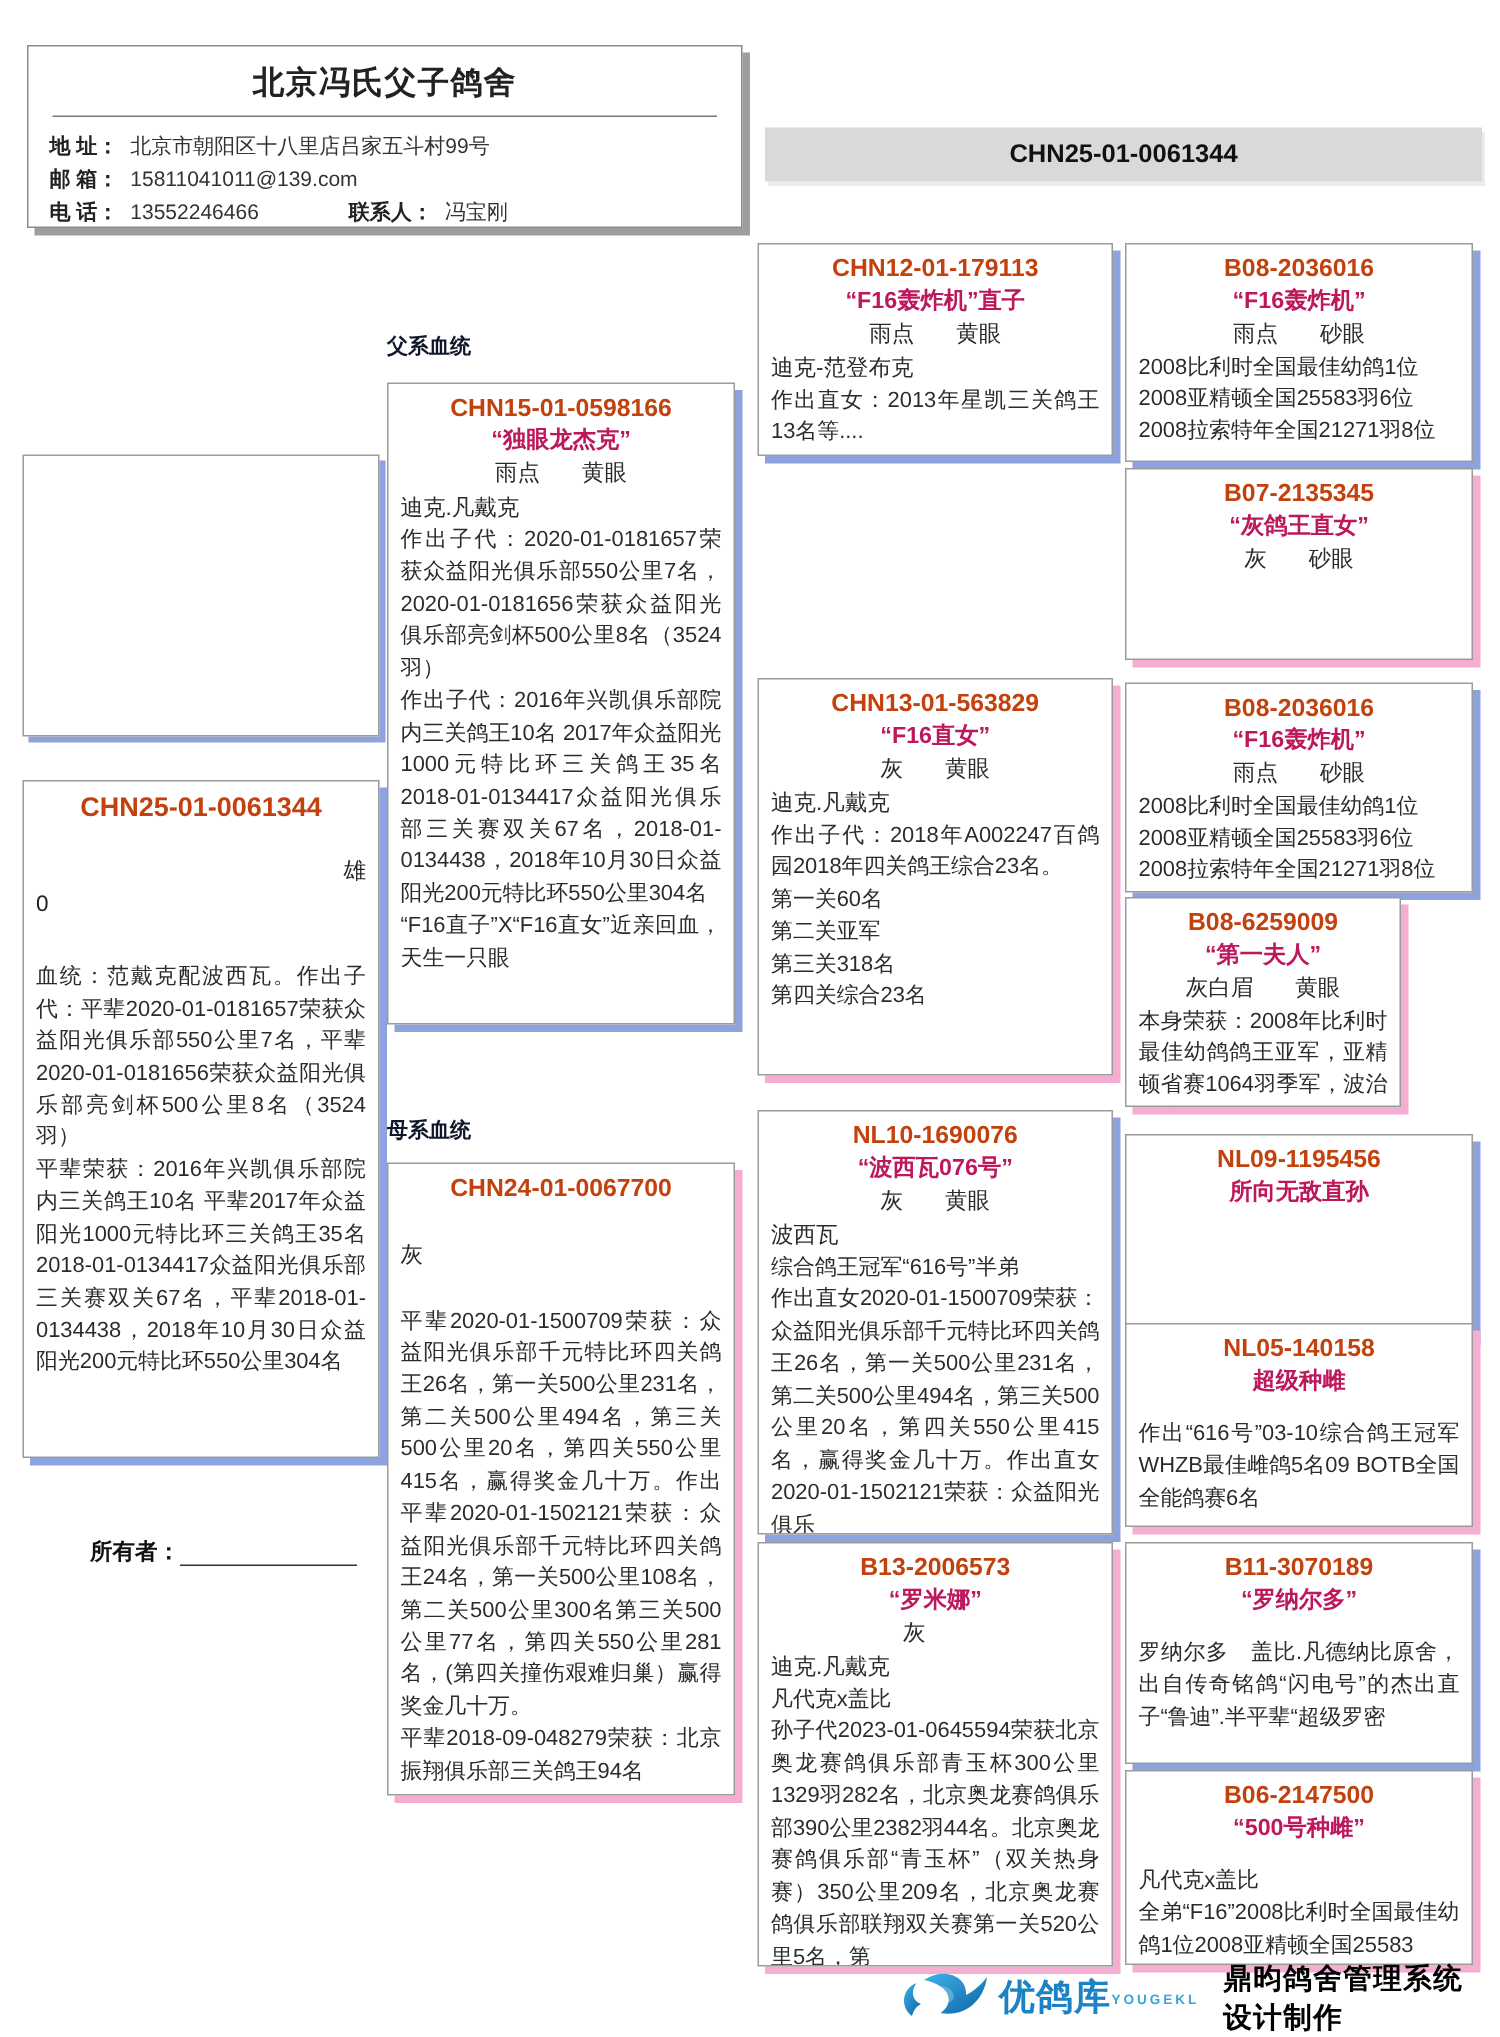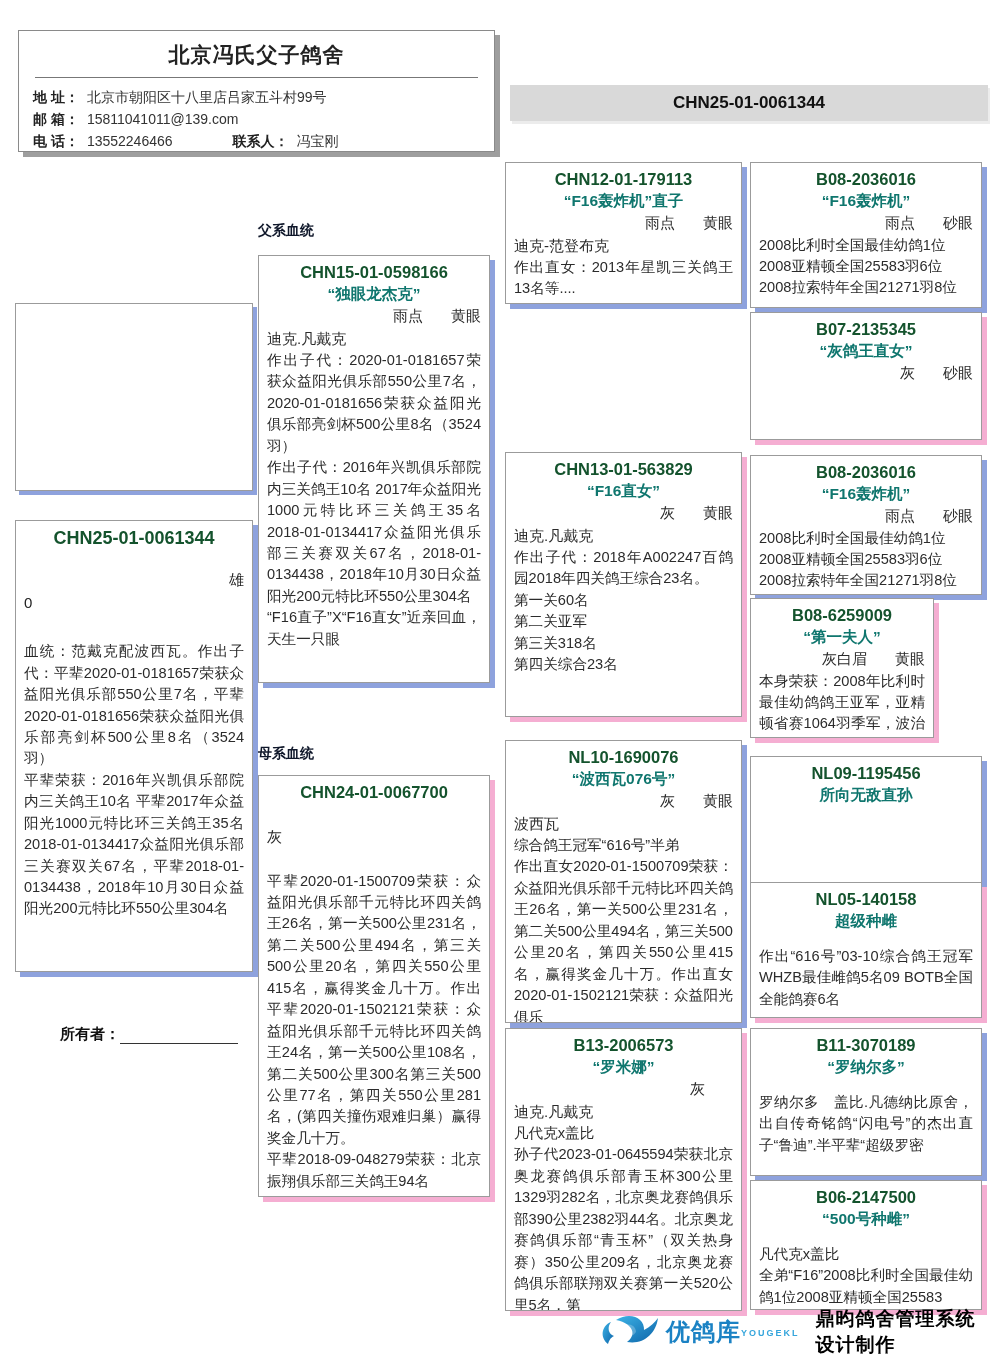--- a/index.html
+++ b/index.html
@@ -24,23 +24,23 @@
 
   
   .ring-banner{position:absolute;left:510px;top:85px;width:478px;height:36px;background:#d9d9d9;
     box-shadow:2px 3px 0 0 #ececec;display:flex;align-items:center;justify-content:center;
     font-size:17px;font-weight:bold;color:#111;}
 
   
   .pbox{position:absolute;background:#fff;border:1px solid #9b9b9b;padding:5px 8px;overflow:hidden;}
   .sh-blue{box-shadow:5px 5px 0 0 var(--blue);}
   .sh-pink{box-shadow:5px 5px 0 0 var(--pink);}
-  .box-ring{text-align:center;font-weight:bold;font-size:16.5px;line-height:1.4;color:#14532d;}
-  .box-name{text-align:center;font-weight:bold;font-size:15.5px;line-height:1.35;color:#0f766e;}
-  .ce-row{display:flex;justify-content:flex-end;font-size:15px;line-height:1.5;color:#2b2b2b;gap:28px;}
+  .box-ring{text-align:center;font-weight:bold;font-size:16.5px;line-height:1.4;color:#c2410c;}
+  .box-name{text-align:center;font-weight:bold;font-size:15.5px;line-height:1.35;color:#be185d;}
+  .ce-row{display:flex;justify-content:center;font-size:15px;line-height:1.5;color:#2b2b2b;gap:28px;}
   .box-line{font-size:15px;line-height:1.5;color:#2b2b2b;}
   .box-text{font-size:14.6px;line-height:1.47;color:#2b2b2b;white-space:pre-line;text-align:justify;}
   .gap-top{margin-top:22px;}
   .gap-top-sm{margin-top:14px;}
 
   
   .photo-box{position:absolute;left:15px;top:303px;width:238px;height:188px;background:#fff;
     border:1px solid #9b9b9b;box-shadow:4px 4px 0 0 var(--blue);}
 
   

